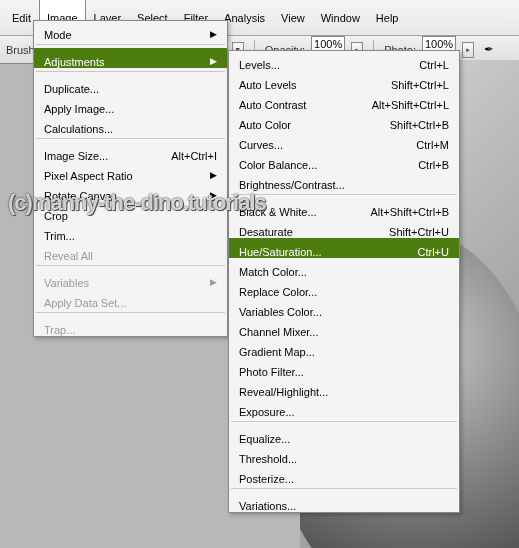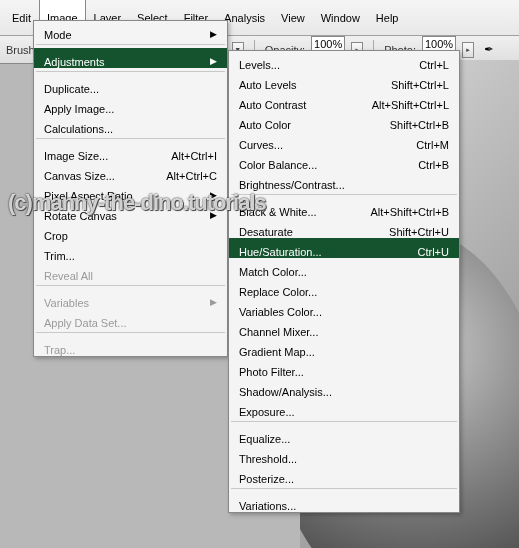--- a/index.html
+++ b/index.html
@@ -9,21 +9,21 @@
 .menubar .mi.open{background:#fff;border:1px solid #888;border-bottom:none;padding:18px 7px}
 .toolbar{background:linear-gradient(#f0f0f0,#dedede);height:28px;display:flex;align-items:center;padding:0 6px;border-bottom:1px solid #888;gap:6px}
 .toolbar .lbl{color:#333}
 .toolbar .swatch{width:18px;height:18px;border:1px solid #888;background:#fff}
 .toolbar .sep{width:1px;height:20px;background:#aaa;margin:0 4px}
 .toolbar .num{width:34px;height:28px;border:1px solid #888;background:#fff;text-align:center;line-height:14px}
 .toolbar .arrow{width:12px;height:16px;border:1px solid #888;background:linear-gradient(#fafafa,#ddd);display:flex;align-items:center;justify-content:center;font-size:7px;color:#444}
 .dd{position:absolute;background:#f4f4f4;border:1px solid #888;box-shadow:2px 2px 4px rgba(0,0,0,.25)}
 .dd1{left:33px;top:20px;width:195px}
 .dd .row{display:flex;align-items:flex-start;height:20px;padding:8px 10px;cursor:default;justify-content:space-between}
-.dd .row.hi{background:#14532d;color:#fff}
+.dd .row.hi{background:#4d7c0f;color:#fff}
 .dd .row.dis{color:#9a9a9a}
 .dd .sep{height:1px;background:#c8c8c8;margin:3px 2px}
 .dd .sub{font-size:9px}
 .dd2{left:228px;top:50px;width:232px}
 .canvas{position:absolute;left:300px;top:60px;width:219px;height:488px;background:linear-gradient(135deg,#ddd,#888);overflow:hidden}
 .canvas::after{content:"";position:absolute;left:-30px;top:170px;width:280px;height:400px;background:radial-gradient(circle at 60% 30%,#ccc 0%,#555 70%);border-radius:50% 40% 50% 50%;transform:rotate(-15deg)}
 .wm{position:absolute;left:8px;top:190px;font-size:22px;font-weight:bold;color:rgba(255,255,255,.8);text-shadow:0 0 2px #000,1px 1px 0 #666;font-family:Arial;letter-spacing:-1px;white-space:nowrap}
 .airbrush{width:18px;height:18px;display:flex;align-items:center;justify-content:center}
 </style>
 </head>
@@ -79,24 +79,20 @@
     </div>
  <div class="row">
       <span>Calculations...</span>
     </div>
  <div class="sep"></div>
  <div class="row">
       <span>Image Size...</span>
       <span>Alt+Ctrl+I</span>
     </div>
  <div class="row">
-      <span>Canvas Size...</span>
-      <span>Alt+Ctrl+C</span>
-    </div>
- <div class="row">
       <span>Pixel Aspect Ratio</span>
       <span class="sub">▶</span>
     </div>
  <div class="row">
       <span>Rotate Canvas</span>
       <span class="sub">▶</span>
     </div>
  <div class="row">
       <span>Crop</span>
     </div>
@@ -173,21 +169,21 @@
  <div class="row">
       <span>Channel Mixer...</span>
     </div>
  <div class="row">
       <span>Gradient Map...</span>
     </div>
  <div class="row">
       <span>Photo Filter...</span>
     </div>
  <div class="row">
-      <span>Shadow/Analysis...</span>
+      <span>Reveal/Highlight...</span>
     </div>
  <div class="row">
       <span>Exposure...</span>
     </div>
  <div class="sep"></div>
  <div class="row">
       <span>Equalize...</span>
     </div>
  <div class="row">
       <span>Threshold...</span>

